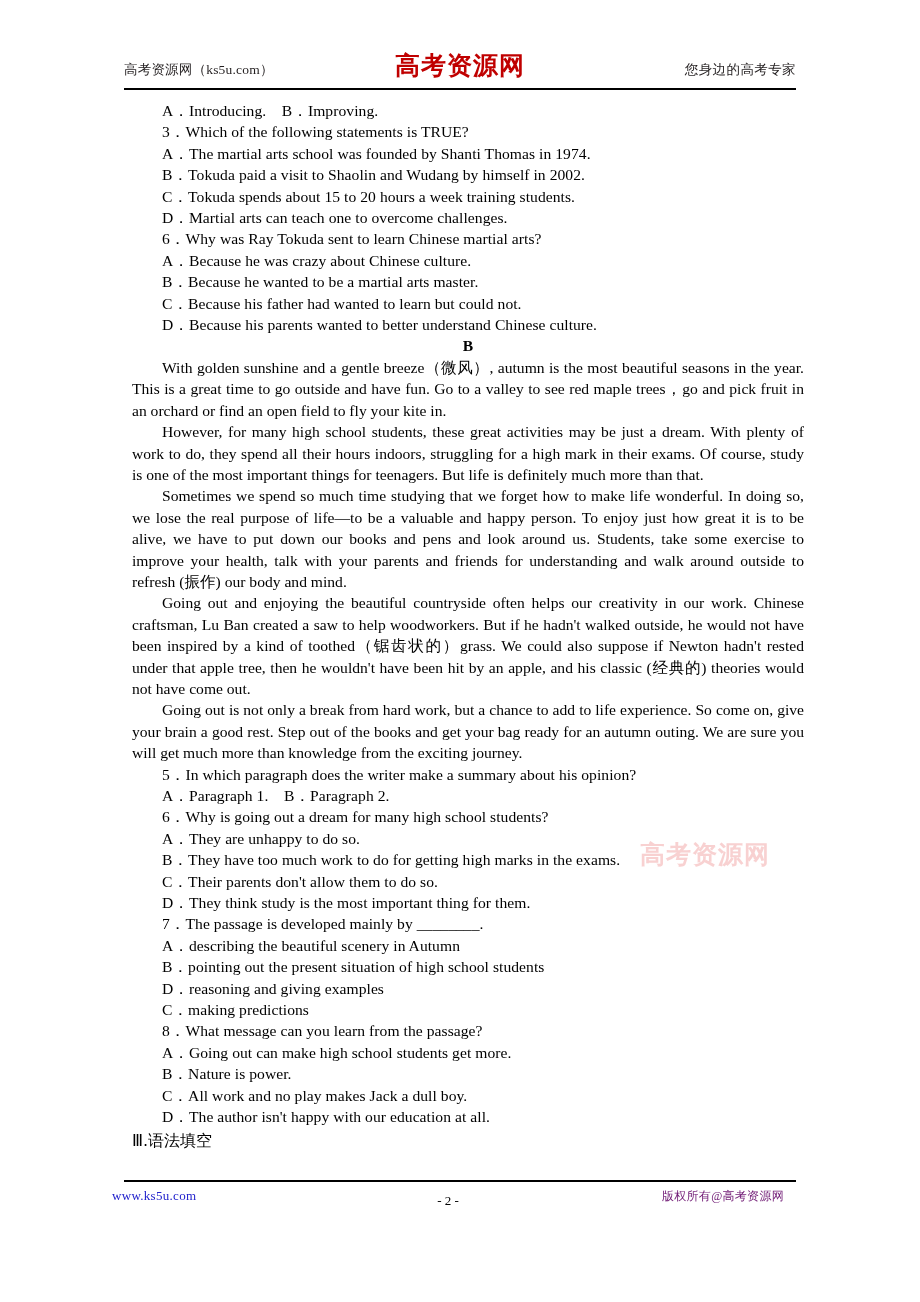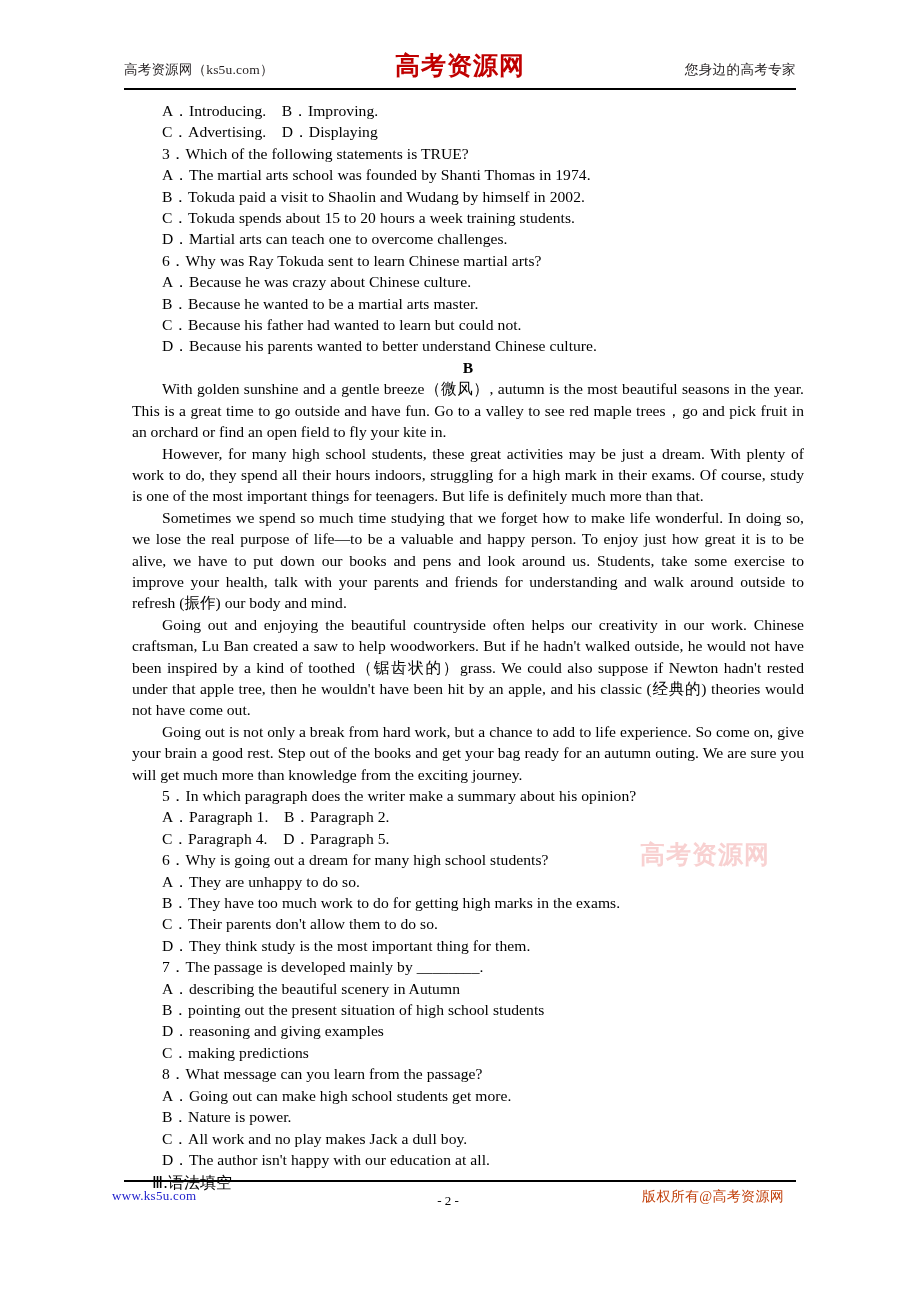--- a/index.html
+++ b/index.html
@@ -104,21 +104,20 @@
     hyphens: none;
   }
 
   .section-head {
     font-family: "DejaVu Sans", "Liberation Sans", sans-serif;
     font-size: 16px;
     line-height: 23px;
     padding-left: 0;
     margin-top: 1px;
     white-space: nowrap;
-    margin-left: 20px;
   }
 
   
   .watermark {
     position: absolute;
     left: 640px;
     top: 838px;
     font-size: 25px;
     font-weight: bold;
     color: #f7c9c9;
@@ -161,42 +160,41 @@
     top: 7px;
     transform: translateX(-50%);
     font-size: 13px;
     color: #000;
     white-space: nowrap;
   }
   .footer-right {
     position: absolute;
     right: 0;
     top: 2px;
-    font-size: 14px;
-    color: #c2410c;
+    font-size: 12px;
+    color: #701a75;
     letter-spacing: 0.3px;
     white-space: nowrap;
   }
 </style>
 </head>
 <body>
 
 <div class="page">
 
   <div class="header">
     <div class="header-left">高考资源网（ks5u.com）</div>
     <div class="header-logo">高考资源网</div>
     <div class="header-right">您身边的高考专家</div>
   </div>
   <div class="header-rule"></div>
 
   <div class="content">
 
     <div class="line">A．Introducing. B．Improving.</div>
-    <div class="line">C．Advertising. D．Displaying</div>
 
     <div class="line">3．Which of the following statements is TRUE?</div>
     <div class="line">A．The martial arts school was founded by Shanti Thomas in 1974.</div>
     <div class="line">B．Tokuda paid a visit to Shaolin and Wudang by himself in 2002.</div>
     <div class="line">C．Tokuda spends about 15 to 20 hours a week training students.</div>
     <div class="line">D．Martial arts can teach one to overcome challenges.</div>
 
     <div class="line">6．Why was Ray Tokuda sent to learn Chinese martial arts?</div>
     <div class="line">A．Because he was crazy about Chinese culture.</div>
     <div class="line">B．Because he wanted to be a martial arts master.</div>
@@ -206,21 +204,20 @@
     <div class="center-head">B</div>
 
     <div class="para">With golden sunshine and a gentle breeze（微风）, autumn is the most beautiful seasons in the year. This is a great time to go outside and have fun. Go to a valley to see red maple trees，go and pick fruit in an orchard or find an open field to fly your kite in.</div>
     <div class="para">However, for many high school students, these great activities may be just a dream. With plenty of work to do, they spend all their hours indoors, struggling for a high mark in their exams. Of course, study is one of the most important things for teenagers. But life is definitely much more than that.</div>
     <div class="para">Sometimes we spend so much time studying that we forget how to make life wonderful. In doing so, we lose the real purpose of life—to be a valuable and happy person. To enjoy just how great it is to be alive, we have to put down our books and pens and look around us. Students, take some exercise to improve your health, talk with your parents and friends for understanding and walk around outside to refresh (振作) our body and mind.</div>
     <div class="para">Going out and enjoying the beautiful countryside often helps our creativity in our work. Chinese craftsman, Lu Ban created a saw to help woodworkers. But if he hadn't walked outside, he would not have been inspired by a kind of toothed（锯齿状的）grass. We could also suppose if Newton hadn't rested under that apple tree, then he wouldn't have been hit by an apple, and his classic (经典的) theories would not have come out.</div>
     <div class="para">Going out is not only a break from hard work, but a chance to add to life experience. So come on, give your brain a good rest. Step out of the books and get your bag ready for an autumn outing. We are sure you will get much more than knowledge from the exciting journey.</div>
 
     <div class="line">5．In which paragraph does the writer make a summary about his opinion?</div>
     <div class="line">A．Paragraph 1. B．Paragraph 2.</div>
-    <div class="line">C．Paragraph 4. D．Paragraph 5.</div>
 
     <div class="line">6．Why is going out a dream for many high school students?</div>
     <div class="line">A．They are unhappy to do so.</div>
     <div class="line">B．They have too much work to do for getting high marks in the exams.</div>
     <div class="line">C．Their parents don't allow them to do so.</div>
     <div class="line">D．They think study is the most important thing for them.</div>
 
     <div class="line">7．The passage is developed mainly by ________.</div>
     <div class="line">A．describing the beautiful scenery in Autumn</div>
     <div class="line">B．pointing out the present situation of high school students</div>

